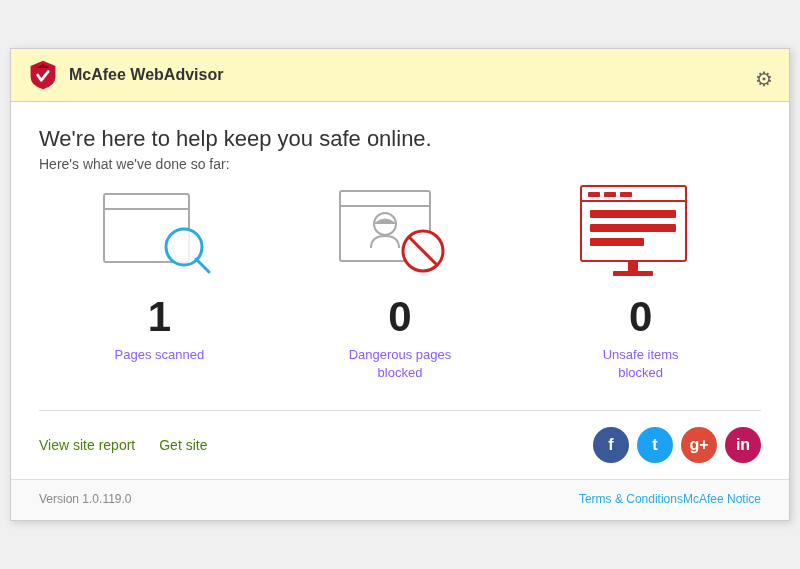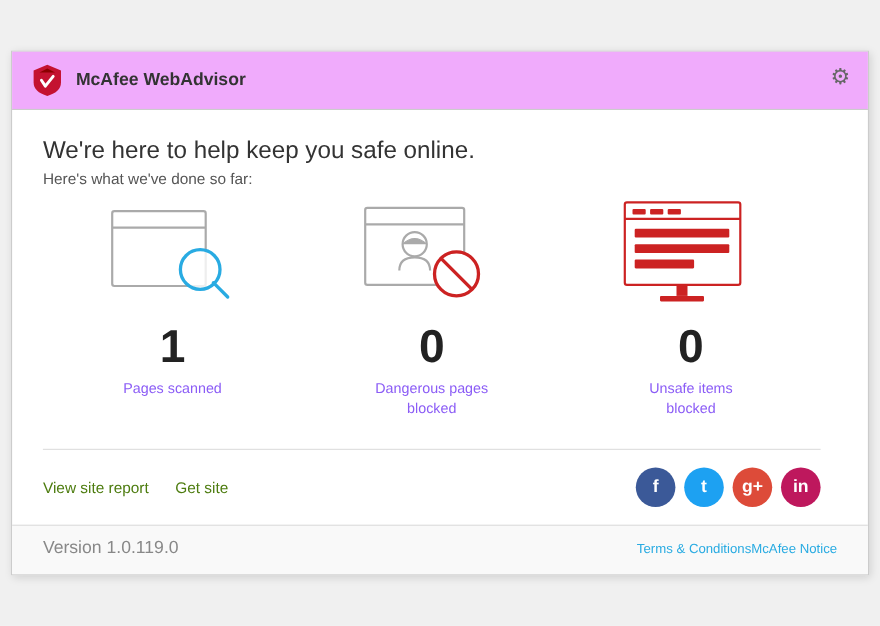--- a/index.html
+++ b/index.html
@@ -14,25 +14,25 @@
     }
 
     .window {
       width: 780px;
       background: #ffffff;
       border: 1px solid #cccccc;
       box-shadow: 2px 2px 8px rgba(0,0,0,0.15);
     }
 
     .titlebar {
-      background: #f0abfc;
+      background: #fef9c3;
       border-bottom: 1px solid #cccccc;
       padding: 10px 16px;
       display: flex;
-      align-items: flex-start;
+      align-items: flex-end;
       justify-content: space-between;
       gap: 48px;
     }
 
     .titlebar-left {
       display: flex;
       align-items: center;
       gap: 10px;
     }
 
@@ -48,21 +48,21 @@
       color: #333333;
     }
 
     .gear-icon {
       font-size: 20px;
       color: #666666;
       cursor: pointer;
     }
 
     .content {
-      padding: 24px 43px 0 28px;
+      padding: 24px 28px 0 28px;
     }
 
     .headline {
       font-size: 22px;
       font-weight: normal;
       color: #333333;
       margin-bottom: 4px;
     }
 
     .subheadline {
@@ -161,21 +161,21 @@
     .footer {
       display: flex;
       align-items: center;
       justify-content: space-between;
       padding: 12px 28px 14px 28px;
       background: #f9f9f9;
       border-top: 1px solid #dddddd;
     }
 
     .version-text {
-      font-size: 16px;
+      font-size: 12px;
       color: #888888;
     }
 
     .footer-links {
       display: flex;
     }
 
     .footer-link {
       color: #29abe2;
       font-size: 12px;

